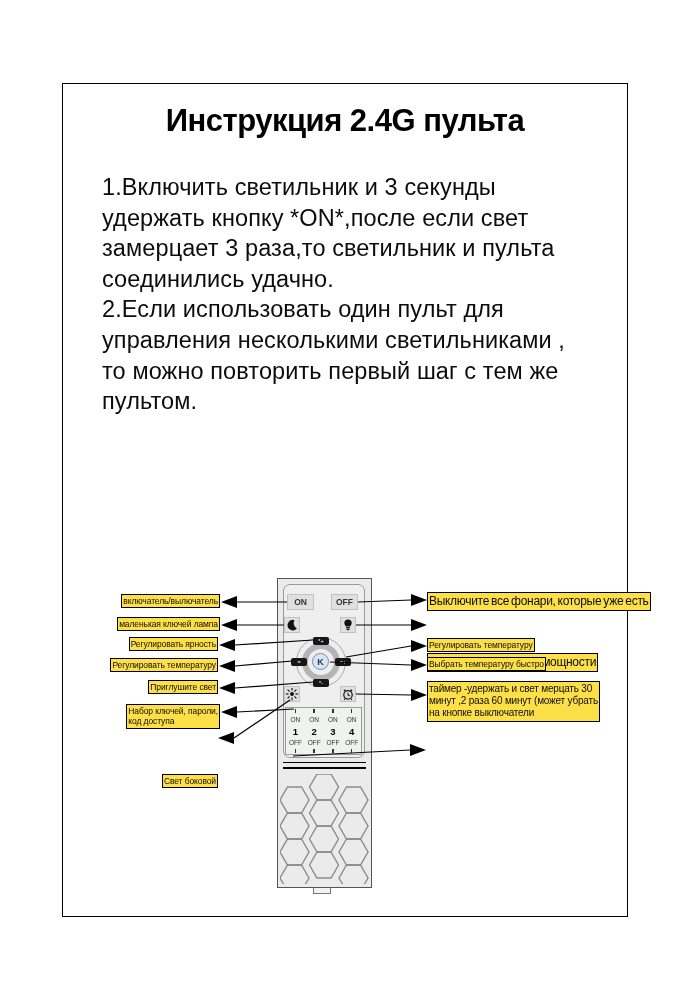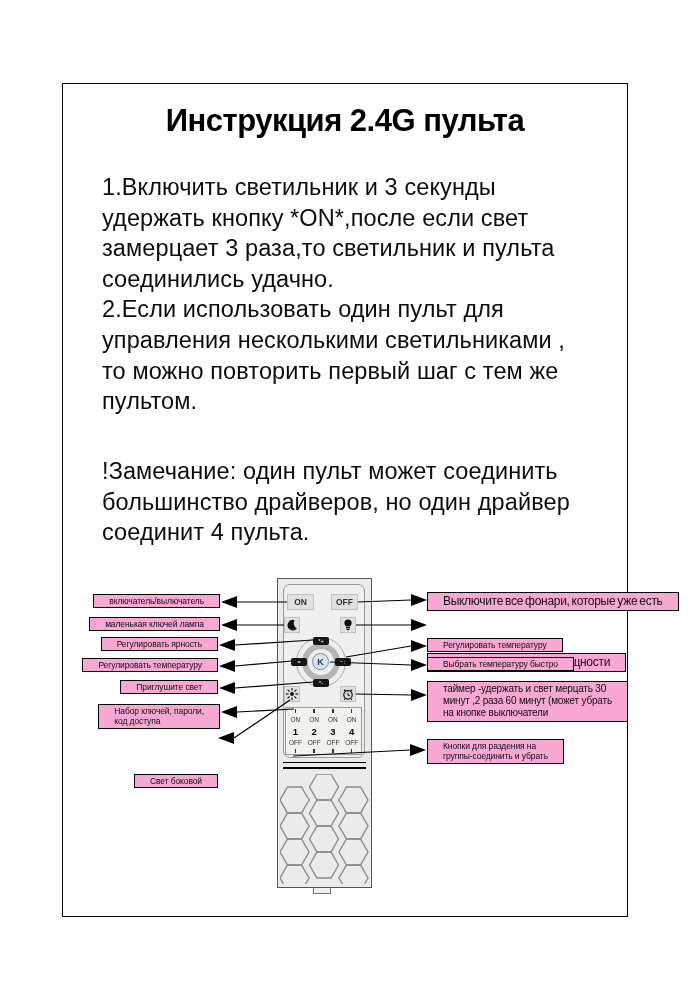--- a/index.html
+++ b/index.html
@@ -40,21 +40,21 @@
   .kon{font-size:6.5px;color:#333;}
   .knum{font-size:9.5px;font-weight:bold;color:#000;line-height:9px;}
   .sline{position:absolute;left:283px;width:83px;height:0;}
   .sline1{top:762px;border-top:1.3px solid #000;}
   .sline2{top:767px;border-top:2.2px solid #000;}
   .hexwrap{position:absolute;left:280px;top:774px;width:90px;height:110px;overflow:hidden;}
   .tab{position:absolute;left:313px;top:888px;width:18px;height:6px;border:1px solid #777;
        border-top:none;background:#f2f2f2;box-sizing:border-box;}
 
   
-  .lbl{position:absolute;background:#f9a8d4;border:1.1px solid #000;padding:1px 15px;
+  .lbl{position:absolute;background:#fde047;border:1.1px solid #000;padding:1px 1px;
        font-size:8.5px;line-height:1.22;white-space:pre-line;color:#0d0d0d;text-align:left;
        letter-spacing:-0.1px;}
   .tight{font-size:12px;letter-spacing:-0.3px;word-spacing:-1px;}
   .tiny{font-size:10px;letter-spacing:-0.2px;}
   .connectors{position:absolute;left:0;top:0;pointer-events:none;}
 </style>
 </head>
 <body>
 
 <div class="page">
@@ -62,23 +62,20 @@
 
   <h1 class="title">Инструкция 2.4G пульта</h1>
   <div class="body-text p1">1.Включить светильник и 3 секунды
 удержать кнопку *ON*,после если свет
 замерцает 3 раза,то светильник и пульта
 соединились удачно.
 2.Если использовать один пульт для
 управления несколькими светильниками ,
 то можно повторить первый шаг с тем же
 пультом.</div>
-  <div class="body-text p2">!Замечание: один пульт может соединить
-большинство драйверов, но один драйвер
-соединит 4 пульта.</div>
 
   <div class="remote"></div>
   <div class="remote-inner"></div>
 
   <div class="btn btn-on">ON</div>
   <div class="btn btn-off">OFF</div>
 
   <div class="btn icon-btn" style="left:284px;top:617px;">
     <svg width="14" height="14" viewBox="0 0 16 16">
       <path d="M11 2.5A6 6 0 1 0 13.6 12 6.6 6.6 0 0 1 11 2.5Z" fill="#111"></path>
@@ -188,22 +185,20 @@
 код доступа</div>
   <div class="lbl" style="right:472px;top:774px;">Свет боковой</div>
 
   <div class="lbl tight" style="left:427px;top:592px;">Выключите все фонари, которые уже есть</div>
   <div class="lbl tight" style="left:427px;top:617px;margin-top:36px;">уменьшить половину мощности</div>
   <div class="lbl" style="left:427px;top:638px;">Регулировать температуру</div>
   <div class="lbl" style="left:427px;top:657px;">Выбрать температуру быстро</div>
   <div class="lbl tiny" style="left:427px;top:681px;">таймер -удержать и свет мерцать 30
 минут ,2 раза 60 минут (может убрать
 на кнопке выключатели</div>
-  <div class="lbl" style="left:427px;top:739px;">Кнопки для раздения на
-группы-соединить и убрать</div>
 
   <svg class="connectors" width="690" height="1000" viewBox="0 0 690 1000">
     <g stroke="#000" stroke-width="1.2">
       <line x1="287" y1="602" x2="237" y2="602"></line>
       <line x1="284" y1="625" x2="237" y2="625"></line>
       <line x1="313" y1="640" x2="235" y2="645"></line>
       <line x1="292" y1="661" x2="235" y2="666"></line>
       <line x1="313" y1="682" x2="235" y2="688"></line>
       <line x1="294" y1="709" x2="237" y2="712"></line>
       <line x1="290" y1="700" x2="234" y2="738"></line>

